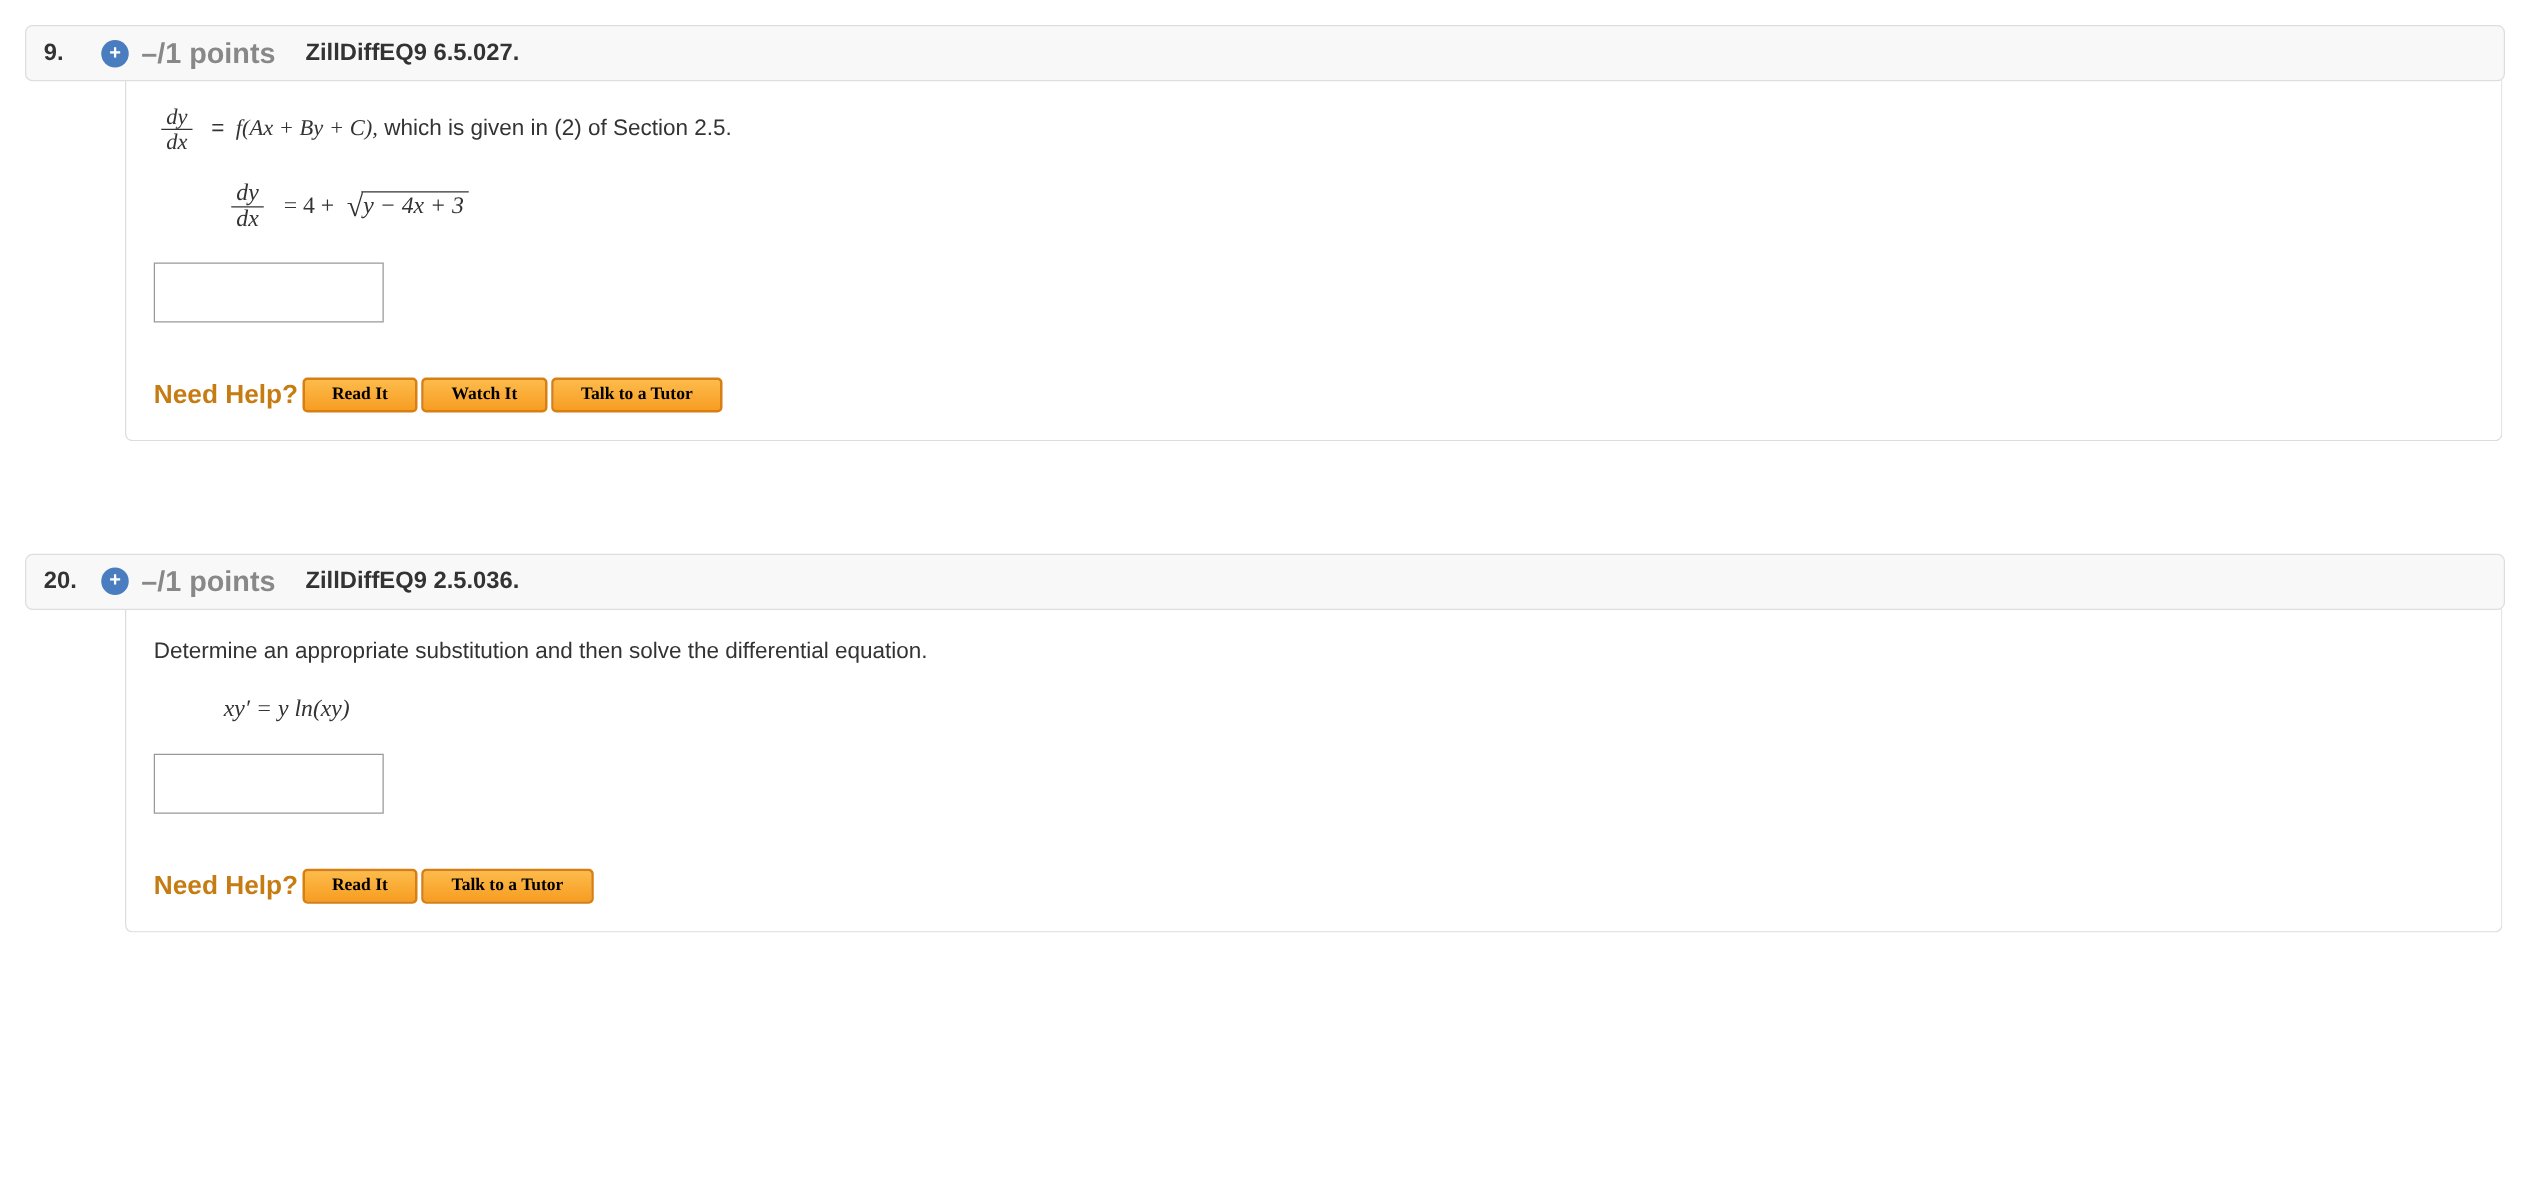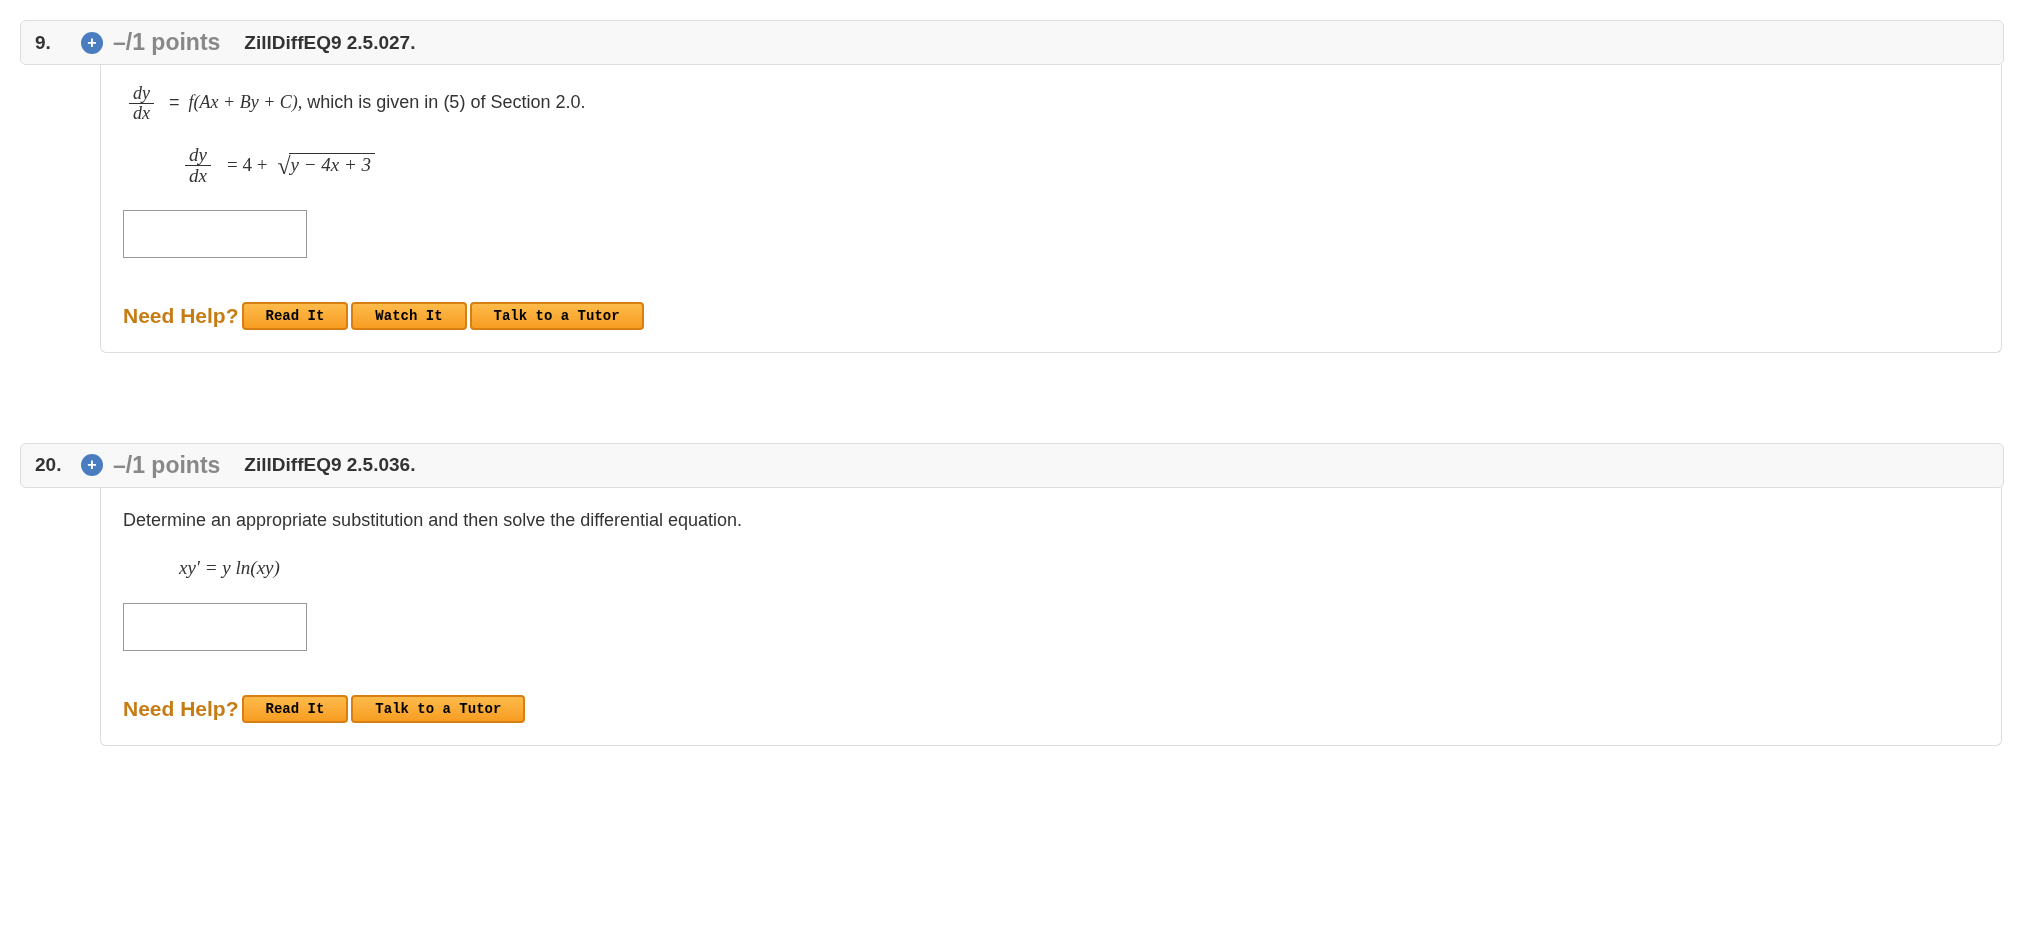--- a/index.html
+++ b/index.html
@@ -137,48 +137,48 @@
     font-weight: bold;
     font-size: 21px;
   }
   .pill-btn {
     background: linear-gradient(#fdbb4b, #f79d22);
     border: 2px solid #d77f13;
     border-radius: 4px;
     padding: 4px 22px;
     font-size: 14px;
     font-weight: bold;
-    font-family: Liberation Mono, monospace;
+    font-family: Liberation Serif, serif;
     color: #000;
     cursor: pointer;
     text-align: center;
   }
   .equals { font-style: normal; margin: 0 4px;}
   .fxabc { white-space: nowrap;}
   .num-up { font-style: normal;}
 </style>
 </head>
 <body>
 
 <div class="question-block">
   <div class="question-header">
     <span class="qnum">9.</span>
     <span class="plus-badge">+</span>
     <span class="points">–/1 points</span>
-    <span class="assign">ZillDiffEQ9 2.5.027.</span>
+    <span class="assign">ZillDiffEQ9 6.5.027.</span>
   </div>
   <div class="question-body">
     <div class="problem-text">
       <span class="frac">
         <span class="top">dy</span>
         <span class="bot">dx</span>
       </span>
       <span class="equals"> = </span>
       <span class="math fxabc">f(Ax + By + C),</span>
-      <span>  which is given in (5) of Section 2.0.</span>
+      <span>  which is given in (2) of Section 2.5.</span>
     </div>
 
     <div class="equation-line">
       <span class="frac">
         <span class="top">dy</span>
         <span class="bot">dx</span>
       </span>
       <span class="num-up">= 4 + </span>
       <span class="radical">
         <span class="surd">√</span>

